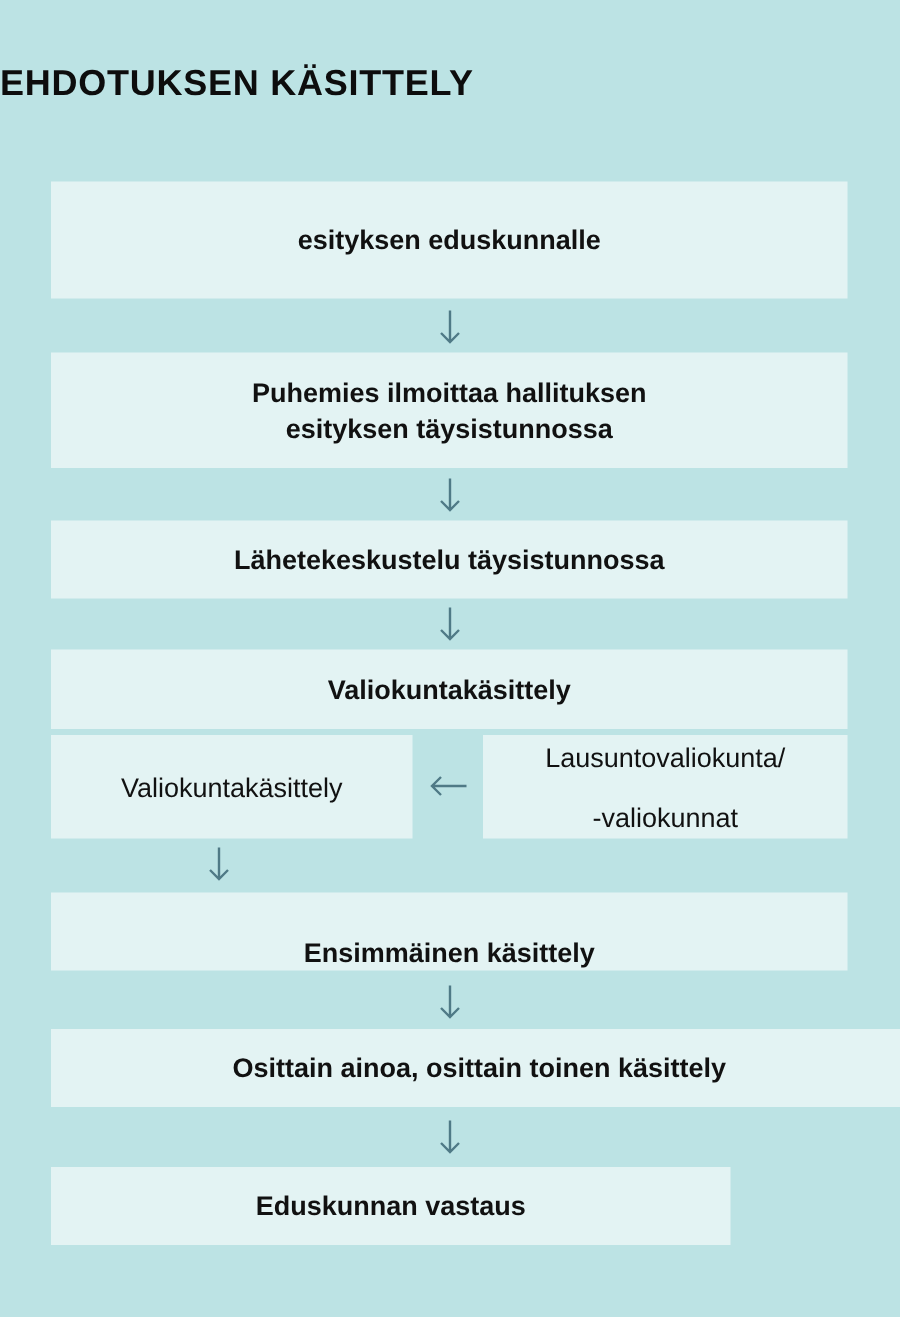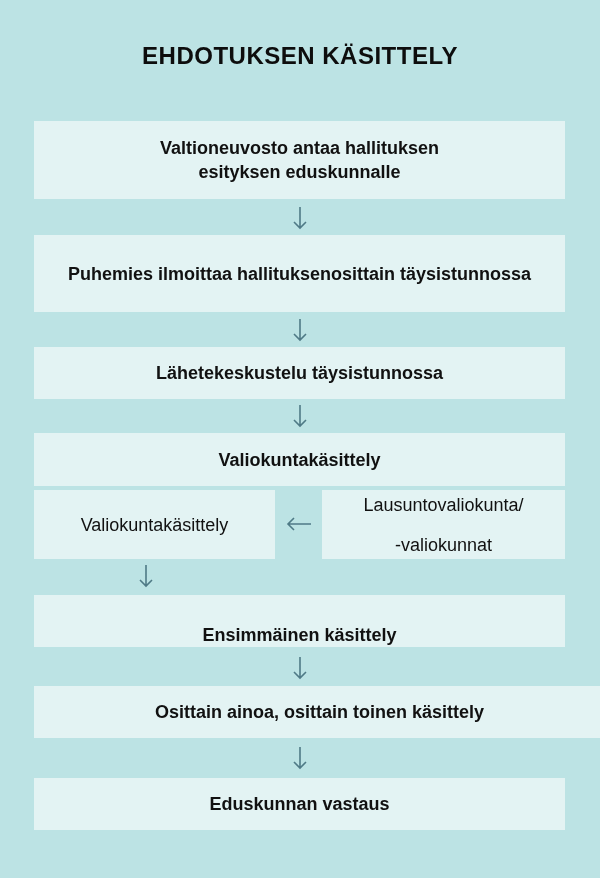--- a/index.html
+++ b/index.html
@@ -1,46 +1,45 @@
 <!DOCTYPE html>
 <html><head>
 <meta charset="utf-8">
 <style>
   html, body { margin:0; padding:0; }
   body { width:600px; height:878px; background:#bce3e4; position:relative; overflow:hidden;
          font-family:"Liberation Sans", "DejaVu Sans", sans-serif; color:#111; }
-  .title { position:absolute; left:0; top:40px; width:600px; text-align:center;
+  .title { position:absolute; left:0; top:40px; width:600px; 
            font-weight:bold; font-size:24px; line-height:32px; letter-spacing:0.5px; color:#0d0d0d; }
   .box { position:absolute; background:#e3f3f3; display:flex; align-items:center; justify-content:center;
          text-align:center; font-size:18px; line-height:24px; box-sizing:border-box; padding:0 10px; }
   .bold { font-weight:bold; }
   .arrow { position:absolute; width:20px; height:24px; }
   .arrow svg { display:block; }
 </style>
 </head>
 <body>
 
 <div class="title">
   <div>EHDOTUKSEN KÄSITTELY</div>
 </div>
 
 <div class="box bold" style="left:34px; top:121px; width:531px; height:78px; flex-direction:column;">
-  <div>Valtioneuvosto antaa hallituksen</div>
   <div>esityksen eduskunnalle</div>
 </div>
 
 <div class="arrow" style="left:290px; top:206px;">
   <svg width="20" height="24" viewBox="0 0 20 24">
       <path d="M10 1 V22 M4 16 L10 22 L16 16" stroke="#4f7a86" stroke-width="1.6" fill="none"></path>
     </svg>
 </div>
 
-<div class="box bold" style="left:34px; top:235px; width:531px; height:77px; flex-direction:row;">
+<div class="box bold" style="left:34px; top:235px; width:531px; height:77px; flex-direction:column;">
   <div>Puhemies ilmoittaa hallituksen</div>
-  <div>osittain täysistunnossa</div>
+  <div>esityksen täysistunnossa</div>
 </div>
 
 <div class="arrow" style="left:290px; top:318px;">
   <svg width="20" height="24" viewBox="0 0 20 24">
       <path d="M10 1 V22 M4 16 L10 22 L16 16" stroke="#4f7a86" stroke-width="1.6" fill="none"></path>
     </svg>
 </div>
 
 <div class="box bold" style="left:34px; top:347px; width:531px; height:52px;">
   <span>Lähetekeskustelu täysistunnossa</span>
@@ -90,15 +89,15 @@
 <div class="box bold" style="left:34px; top:686px; width:571px; height:52px;">
   <span>Osittain ainoa, osittain toinen käsittely</span>
 </div>
 
 <div class="arrow" style="left:290px; top:746px;">
   <svg width="20" height="24" viewBox="0 0 20 24">
       <path d="M10 1 V22 M4 16 L10 22 L16 16" stroke="#4f7a86" stroke-width="1.6" fill="none"></path>
     </svg>
 </div>
 
-<div class="box bold" style="left:34px; top:778px; width:531px; height:52px;">
+<div class="box bold" style="left:34px; top:778px; width:453px; height:52px;">
   <span>Eduskunnan vastaus</span>
 </div>
 
 </body></html>

